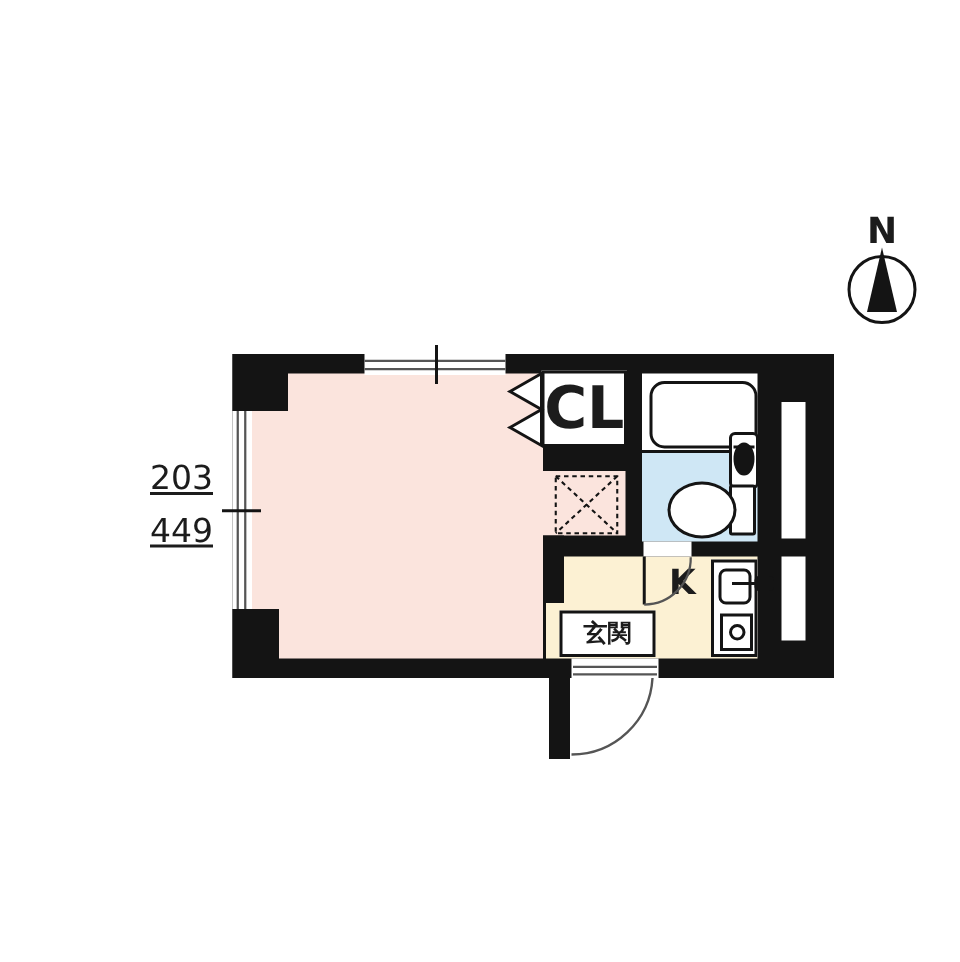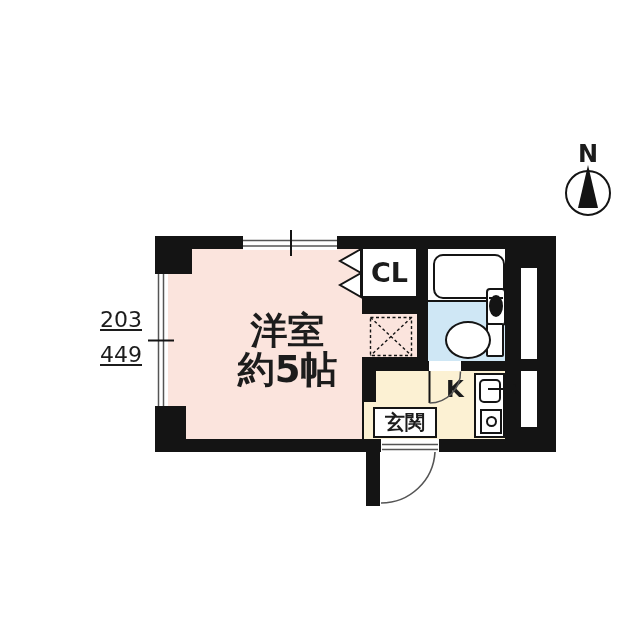--- a/index.html
+++ b/index.html
@@ -20,23 +20,23 @@
   .wall{background:var(--wall);}
   .white{background:#ffffff;}
   .pink{background:var(--main-room-floor);}
   .blue{background:var(--toilet-floor);}
   .cream{background:var(--kitchen-floor);}
   .fixture{background:#ffffff;border:2.5px solid var(--wall);}
   .fixture-thin{background:#ffffff;border:2px solid var(--wall);}
   .lbl{display:flex;align-items:center;justify-content:center;font-weight:700;color:var(--text);}
   #unit-numbers{font-size:22px;line-height:35px;text-align:right;font-weight:400;letter-spacing:0px;text-decoration:underline;}
   #main-room-label{font-size:37px;line-height:39px;text-align:center;font-weight:700;}
-  #cl-label{font-size:27px;}
+  #cl-label{font-size:39px;}
   #k-label{font-size:23px;}
-  #genkan-label{font-size:20px;}
+  #genkan-label{font-size:16px;}
   #compass-n{font-size:24px;font-weight:700;text-align:center;}
   #compass-circle{border:2px solid var(--wall);border-radius:50%;background:transparent;}
   svg.overlay{position:absolute;left:0;top:0;pointer-events:none;}
   .stroke-wall{stroke:var(--wall);fill:none;}
   .stroke-win{stroke:var(--window-line);fill:none;}
   .stroke-arc{stroke:var(--door-arc);fill:none;}
   .fill-wall{fill:var(--wall);stroke:none;}
   .fold{fill:#ffffff;stroke:var(--wall);}
 </style>
 </head>
@@ -80,24 +80,20 @@
   <div class="abs fixture-thin" style="left:486px;top:323px;width:18px;height:34px;border-radius:2px;"></div>
   <div class="abs fixture" style="left:445px;top:321px;width:46px;height:38px;border-radius:50%;"></div>
   <div class="abs fixture" style="left:474px;top:373px;width:31px;height:65px;"></div>
   <div class="abs fixture-thin" style="left:479px;top:379px;width:22px;height:24px;border-radius:5px;"></div>
   <div class="abs fixture-thin" style="left:480px;top:409px;width:22px;height:25px;"></div>
   <div class="abs fixture-thin" style="left:486px;top:416px;width:11px;height:11px;border-radius:50%;"></div>
   <div class="abs fixture lbl" style="left:373px;top:407px;width:64px;height:31px;">
     <span id="genkan-label">玄関</span>
   </div>
 
-  <div id="main-room-label" class="abs" style="left:185px;top:311px;width:205px;">
-    <div>洋室</div>
-    <div>約5帖</div>
-  </div>
   <div id="k-label" class="abs lbl" style="left:443px;top:376px;width:24px;height:26px;">K</div>
 
   <svg class="overlay" width="640" height="641" viewBox="0 0 640 641">
 
     <g>
       <line class="stroke-win" x1="243" y1="240.5" x2="337" y2="240.5" stroke-width="1.5"></line>
       <line class="stroke-win" x1="243" y1="246" x2="337" y2="246" stroke-width="1.5"></line>
       <line class="stroke-wall" x1="291" y1="230" x2="291" y2="256" stroke-width="2"></line>
     </g>
 

